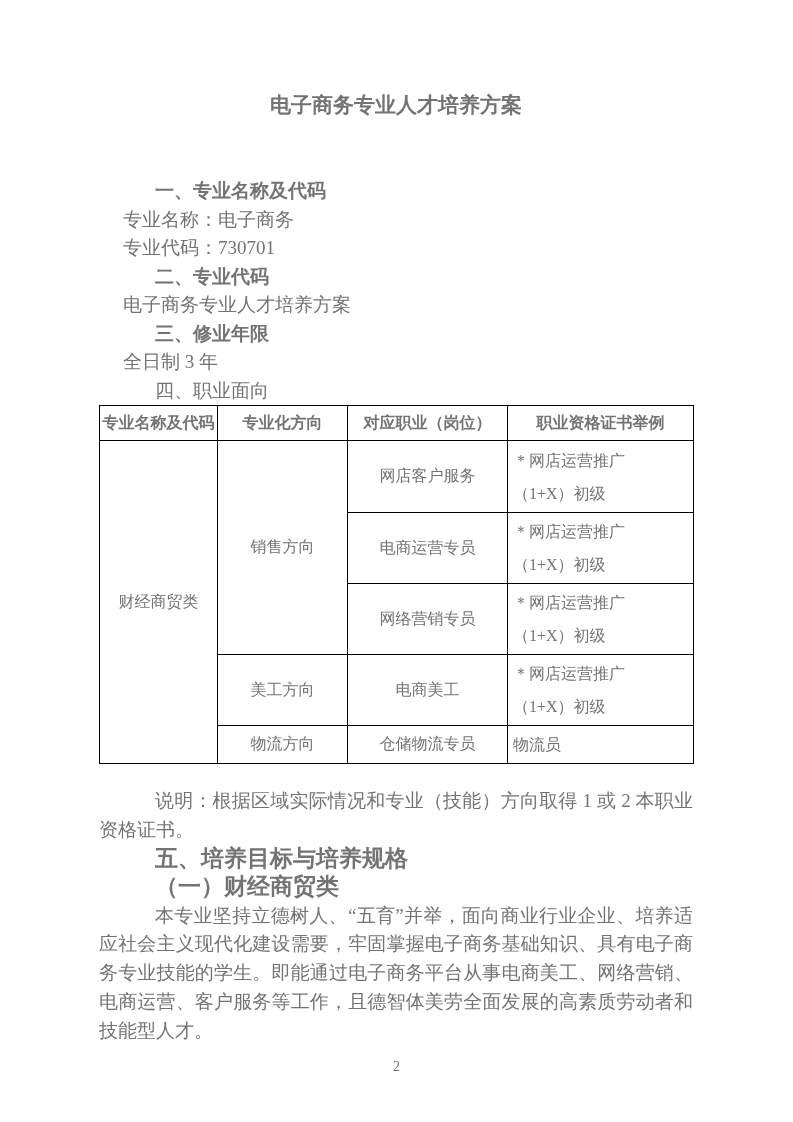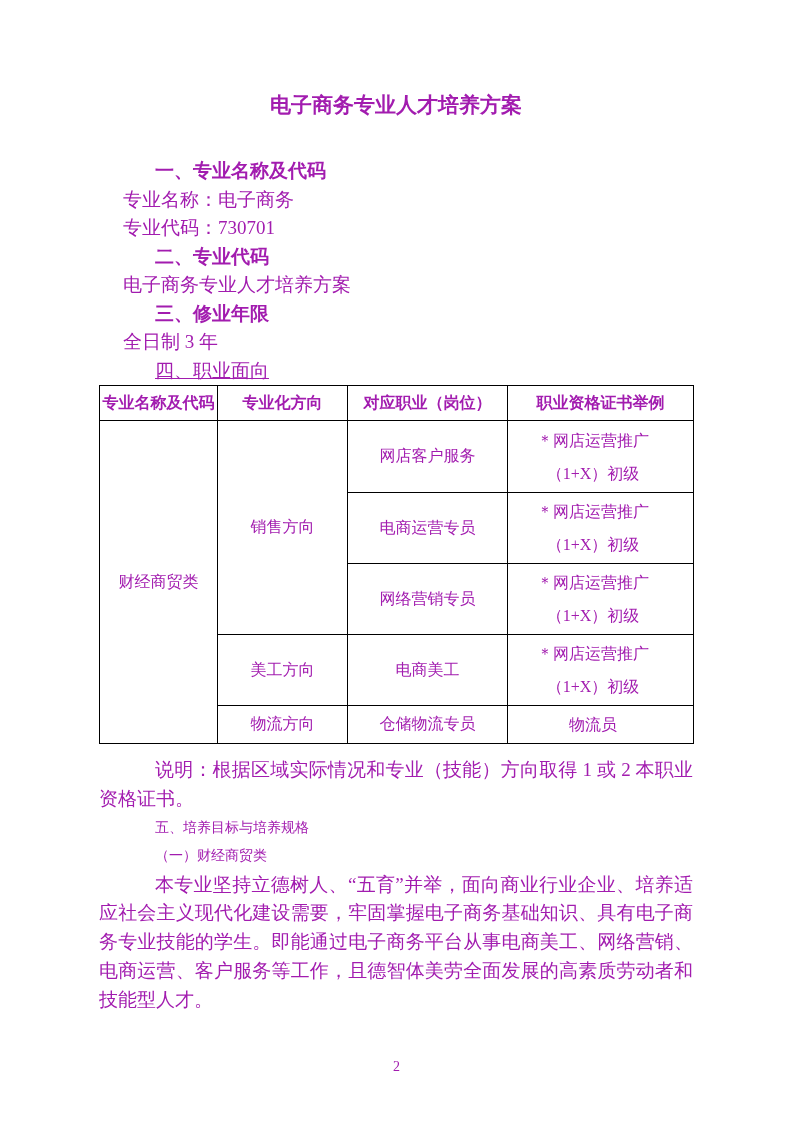--- a/index.html
+++ b/index.html
@@ -3,82 +3,82 @@
 <meta charset="utf-8">
 <style>
   * { margin:0; padding:0; box-sizing:border-box; }
   html, body { background:#ffffff; }
   .page {
     position:relative;
     width:793px;
     height:1122px;
     margin:0 auto;
     background:#ffffff;
-    color:#a21caf;
+    color:#737373;
     font-family:"Liberation Serif","DejaVu Serif",serif;
     overflow:hidden;
   }
   .content {
     position:absolute;
     left:99px;
     top:0;
     width:594px;
   }
   .doc-title {
     margin-top:92px;
     font-size:21px;
     line-height:27px;
     font-weight:bold;
     text-align:center;
   }
-  .intro { margin-top:38px; }
+  .intro { margin-top:58px; }
   .intro p {
     font-size:19px;
     line-height:28.5px;
     white-space:nowrap;
   }
   .hd { font-weight:bold; padding-left:56px; }
-  .hd-plain { font-weight:normal; padding-left:56px;text-decoration:underline; }
+  .hd-plain { font-weight:normal; padding-left:56px; }
   .dline { padding-left:24px; }
 
   table.career {
     width:594px;
     border-collapse:collapse;
     table-layout:fixed;
   }
   .career th, .career td {
     border:1px solid #000000;
     font-size:16px;
     text-align:center;
     vertical-align:middle;
     padding:2px;
   }
   .career th { font-weight:bold; }
   tr.row-head  { height:35px; }
   tr.row-first { height:72px; }
   tr.row-tall  { height:70px; }
   tr.row-last  { height:34px; }
   .career td.cert {
-    text-align:center;
+    text-align:left;
     padding-left:5px;
     padding-right:20px;
     line-height:33px;
   }
 
   .para {
     font-size:19px;
     line-height:28.8px;
     text-align:justify;
     text-indent:56px;
   }
-  .note { margin-top:12px;font-family:Liberation Serif, serif; }
+  .note { margin-top:23px;font-family:Liberation Serif, serif; }
   .sec5-head, .sec5-sub {
-    font-size:14px;
+    font-size:23px;
     line-height:28.5px;
-    font-weight:normal;
+    font-weight:bold;
     padding-left:56px;
   }
   .page-number {
     position:absolute;
     left:0; right:0;
     bottom:47px;
     text-align:center;
     font-size:14px;
   }
 </style>

